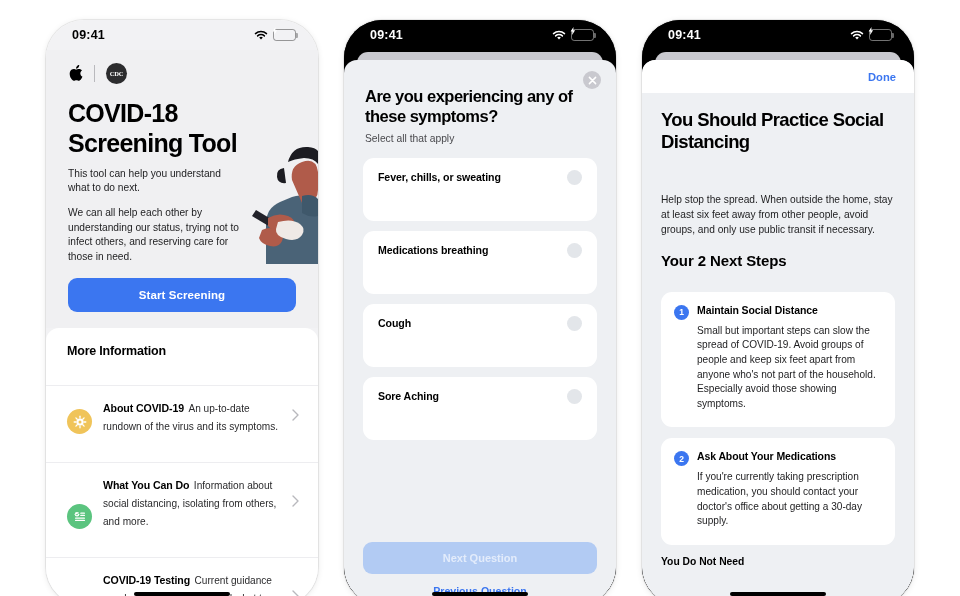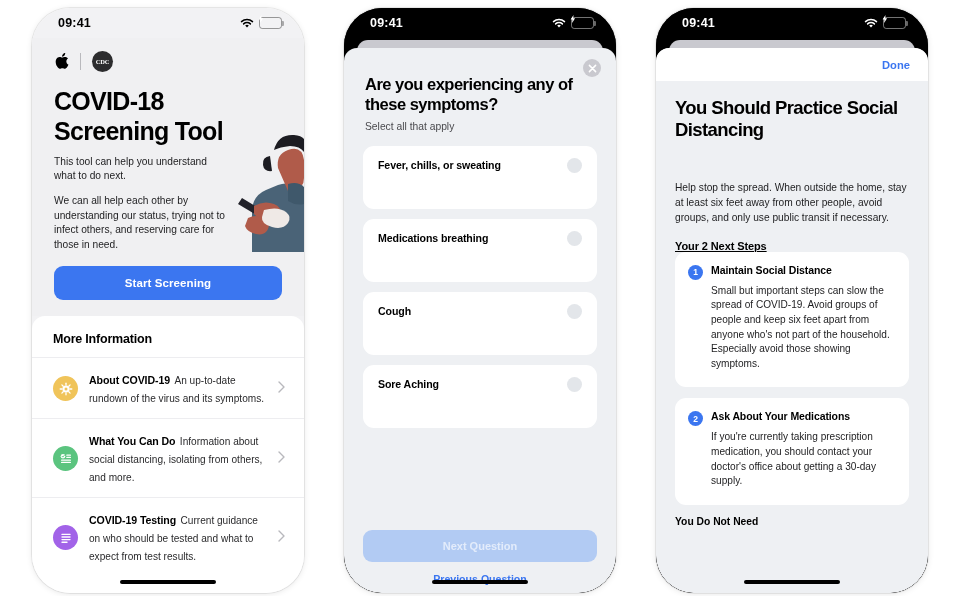--- a/index.html
+++ b/index.html
@@ -7,22 +7,22 @@
     width: 960px; height: 596px;
     background: #ffffff;
     font-family: "Liberation Sans", sans-serif;
     overflow: hidden;
   }
   .stage {
     position: relative;
     width: 960px; height: 436px;
     display: flex;
     justify-content: center;
-    gap: 40px;
-    padding-top: 8px;
+    gap: 26px;
+    padding-top: 20px;
   }
 
   
   .phone {
     position: relative;
     width: 272px;
     height: 585px;
     border-radius: 38px;
     overflow: hidden;
     background: #ffffff;
@@ -167,25 +167,26 @@
   }
   .s1-list-h {
     font-size: 12.5px;
     font-weight: bold;
     color: #000;
     padding: 0 21px 11px 21px;
     letter-spacing: -0.2px;
   }
   .info-row {
     display: flex;
-    align-items: center;
+    align-items: flex-end;
     gap: 11px;
     padding: 12px 19px 12px 21px;
     border-top: 1px solid #ededf0;
     cursor: pointer;
+    margin-top: 16px;
   }
   .info-ico {
     flex: 0 0 auto;
     width: 25px; height: 25px;
     border-radius: 50%;
     display: flex; align-items: center; justify-content: center;
     margin-top: 1px;
   }
   .info-txt { flex: 1; }
   .info-t {
@@ -341,26 +342,25 @@
     margin-bottom: 11px;
   }
   .s3-intro {
     font-size: 10.2px;
     line-height: 1.45;
     color: #1d1d1f;
     margin-bottom: 14px;
     margin-top: 40px;
   }
   .s3-secth {
-    font-size: 11px;
-    font-weight: bold;
-    color: #000;
-    margin-bottom: 0;
+    font-size: 15px;
+    font-weight: bold;
+    color: #000;
+    margin-bottom: 23px;
     letter-spacing: -0.1px;
-    text-decoration: underline;
   }
   .step-card {
     background: #fff;
     border-radius: 11px;
     padding: 12px 15px 16px 13px;
     margin-bottom: 11px;
   }
   .step-head {
     display: flex;
     align-items: flex-start;

